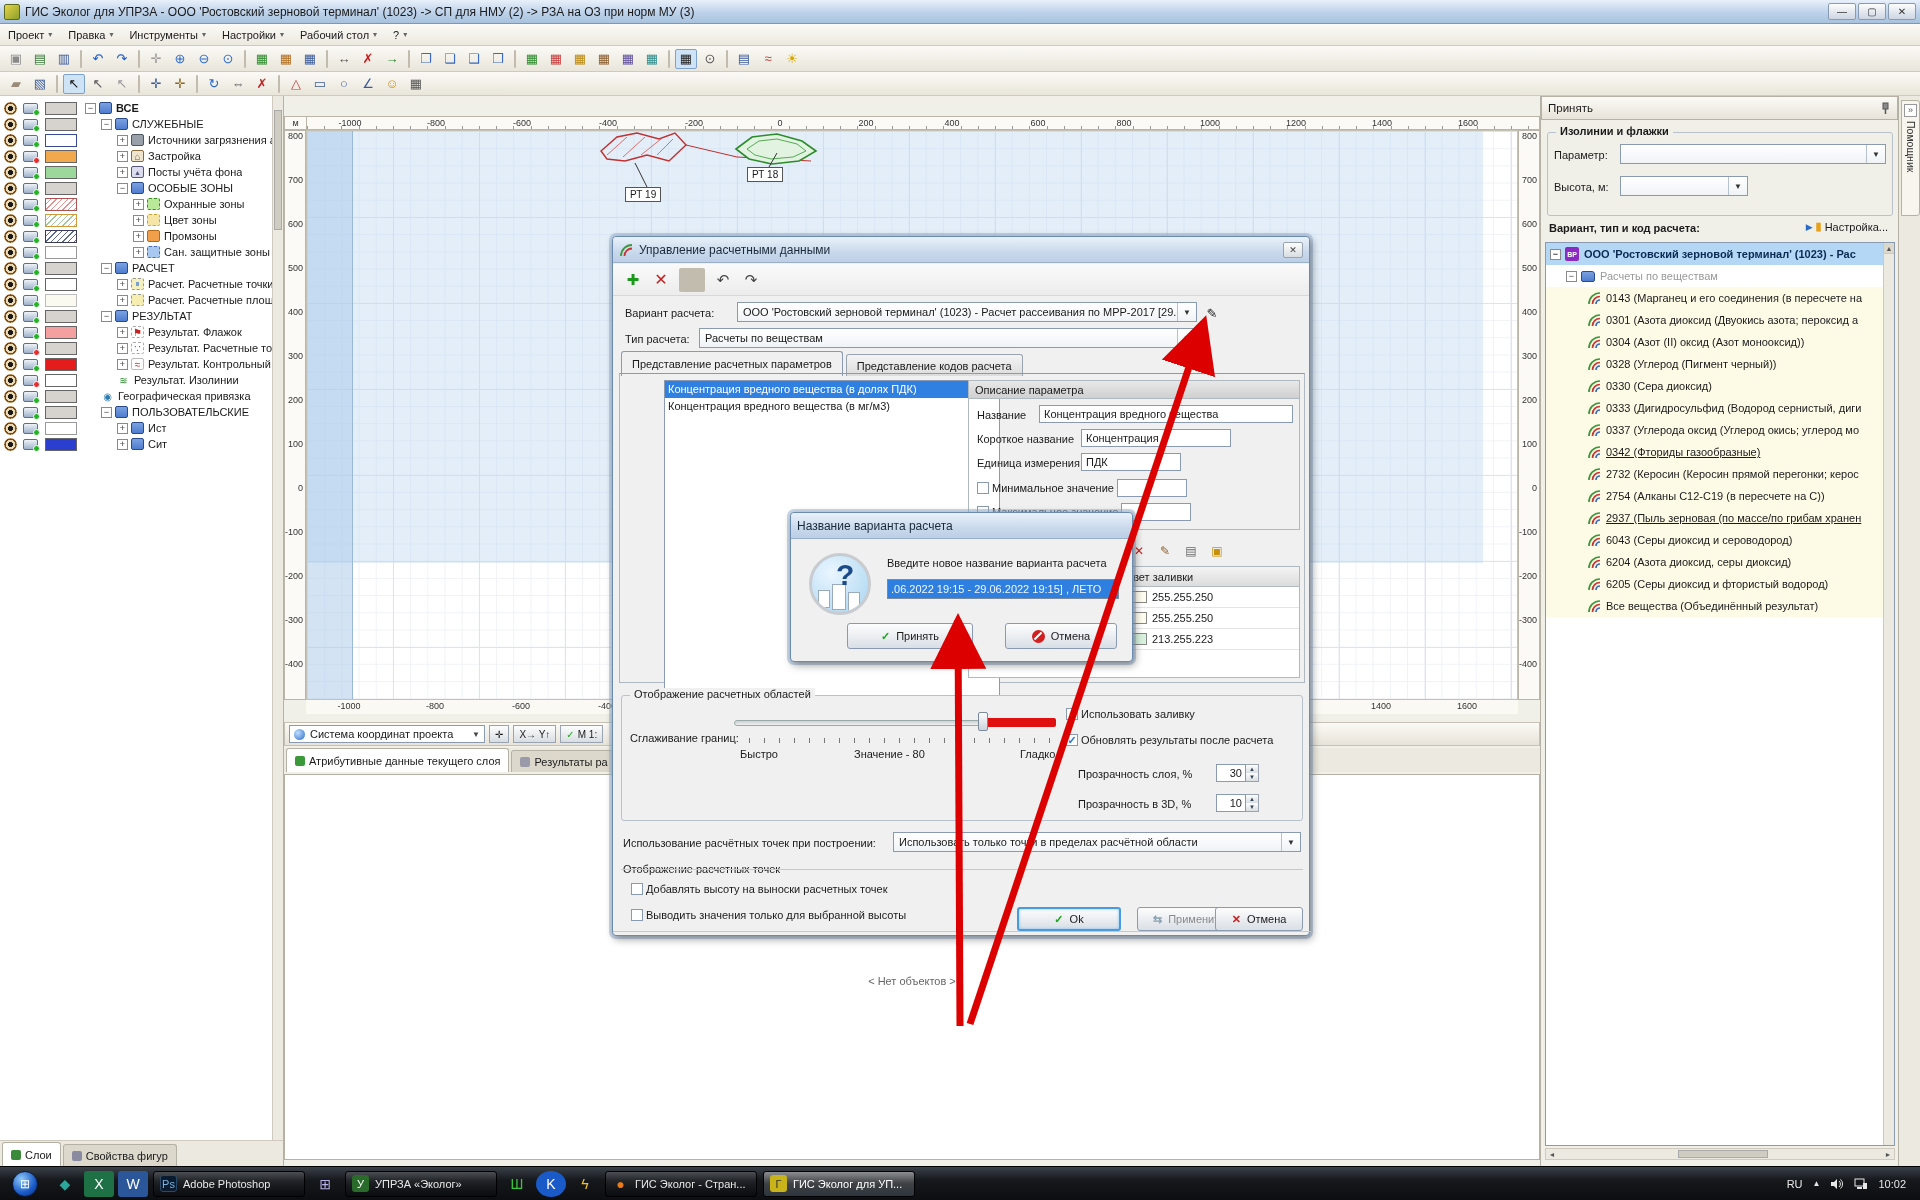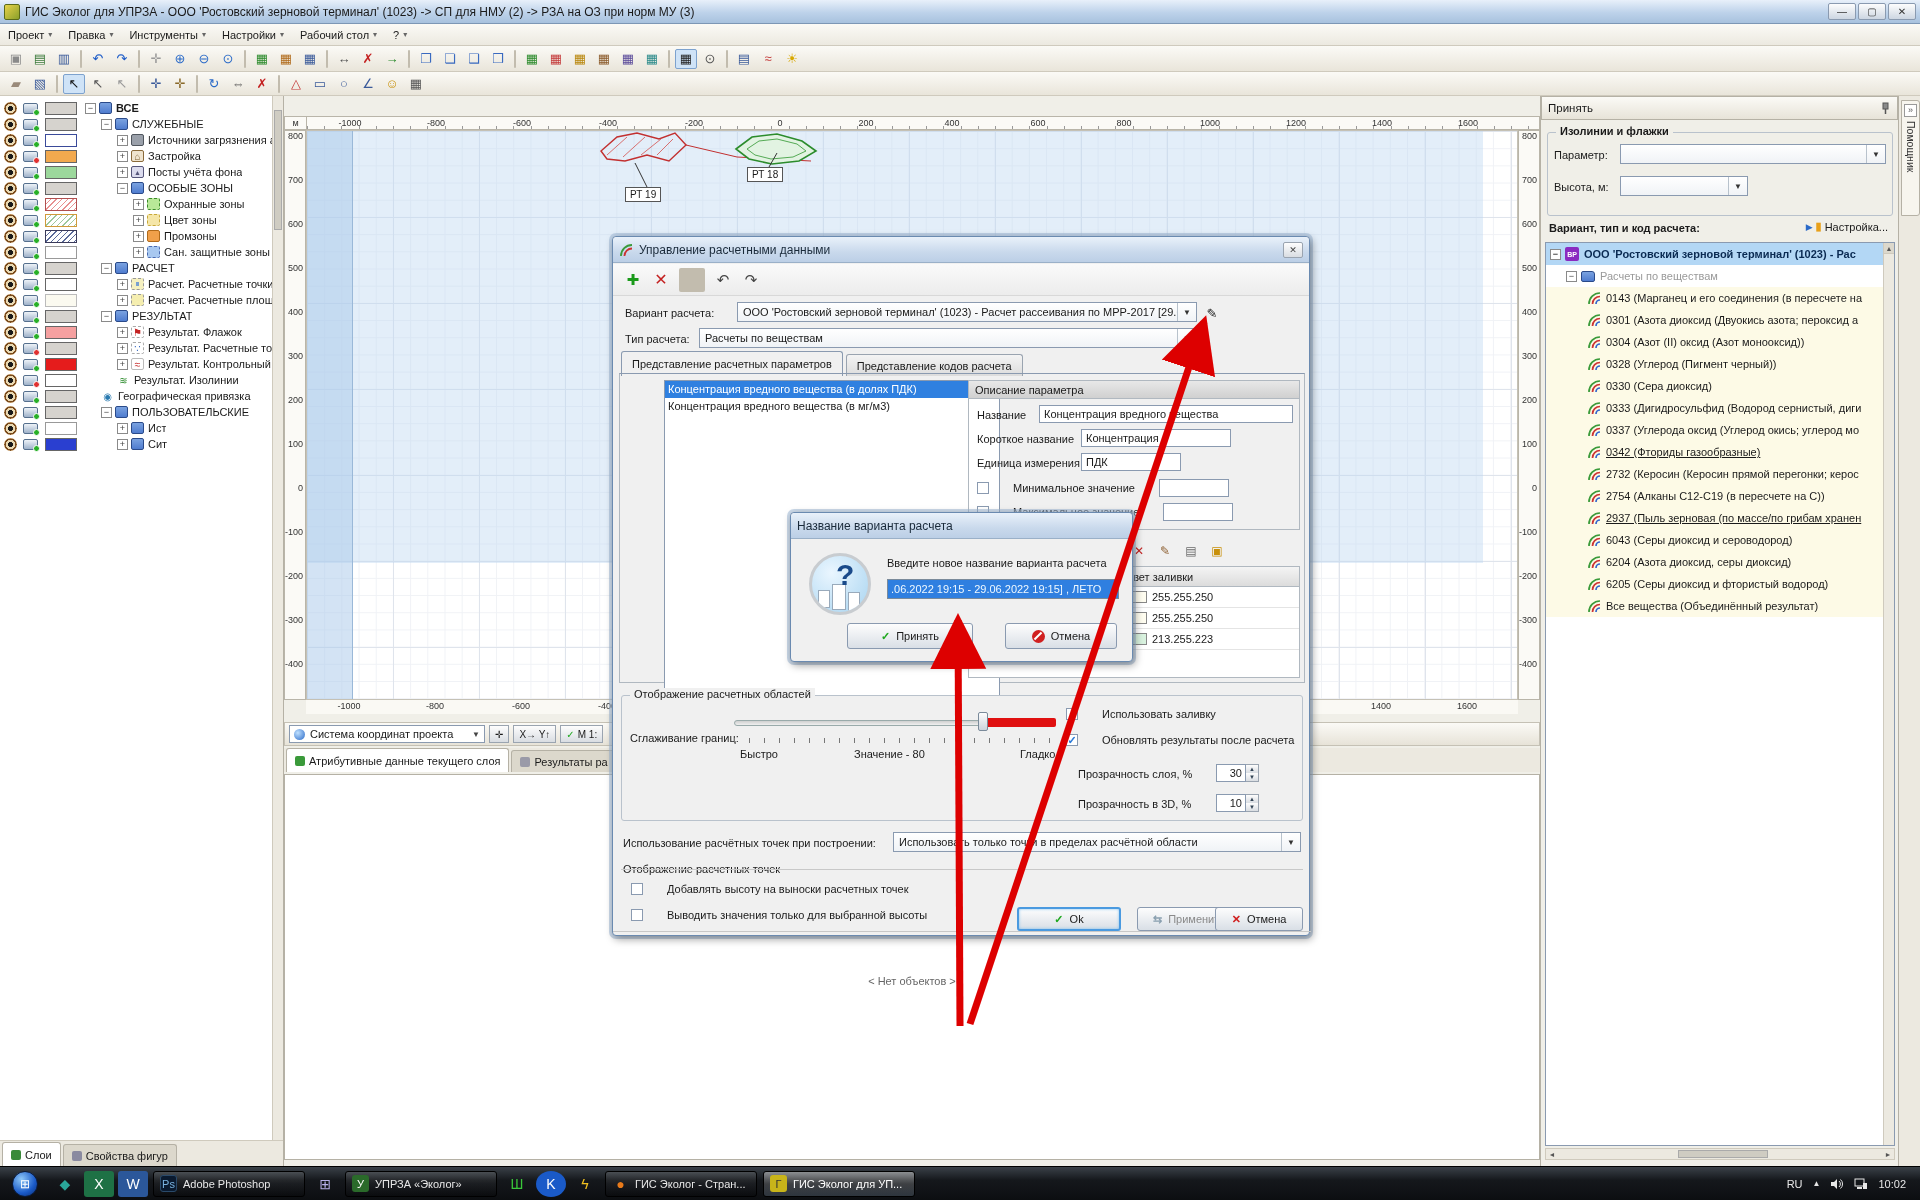--- a/index.html
+++ b/index.html
@@ -127,21 +127,21 @@
   .dtab.active{background:#f0f0f0;height:25px;border-color:#8a9ab0;}
   .tabbody{position:absolute;left:6px;top:136px;width:686px;height:310px;border:1px solid #b0b8c0;border-top:1px solid #8a9ab0;}
   .listbox{position:absolute;left:4px;top:6px;width:336px;height:335px;background:#fff;border:1px solid #8a9ab0;margin-left:40px;}
   .lbitem{height:17px;line-height:17px;padding:0 3px;white-space:nowrap;overflow:hidden;}
   .lbitem.sel{background:#2f80e0;color:#fff;}
   .descrbox{position:absolute;left:348px;top:6px;width:332px;height:150px;border:1px solid #b0b8c0;}
   .descrhdr{height:18px;background:linear-gradient(#e8e8e8,#d0d0d0);border-bottom:1px solid #b0b8c0;display:flex;align-items:center;padding:0 6px;}
   .inp{border:1px solid #8a9ab0;background:#fff;height:18px;display:flex;align-items:center;padding:0 4px;white-space:nowrap;overflow:hidden;}
   .cb{width:12px;height:12px;border:1px solid #8a9ab0;background:#fff;display:inline-flex;align-items:center;justify-content:center;flex:0 0 12px;}
   .cb.on::after{content:"✓";color:#2a7ad8;font-size:11px;font-weight:bold;}
-  .cbrow{position:absolute;display:flex;align-items:center;gap:24px;white-space:nowrap;}
+  .cbrow{position:absolute;display:flex;align-items:center;gap:3px;white-space:nowrap;}
   .ct-icons{position:absolute;display:flex;gap:4px;align-items:center;}
   .ct-icons .tbico{width:20px;height:18px;font-size:12px;}
   .ctable{position:absolute;border:1px solid #b0b8c0;background:#fff;}
   .cthead{display:flex;background:linear-gradient(#f4f4f4,#dcdcdc);border-bottom:1px solid #b0b8c0;height:20px;align-items:center;}
   .cthead div{padding:0 6px;}
   .ctrow{display:flex;height:21px;align-items:center;border-bottom:1px solid #e4e4e4;}
   .ct-line{width:150px;text-align:right;padding-right:6px;border-right:1px solid #e0e0e0;}
   .ct-fill{flex:1;display:flex;align-items:center;gap:5px;padding-left:6px;}
   .ctsw{width:22px;height:12px;border:1px solid #888;}
   .slider-track{position:absolute;height:6px;background:linear-gradient(#cfcfcf,#efefef);border:1px solid #9aa;border-radius:3px;}

